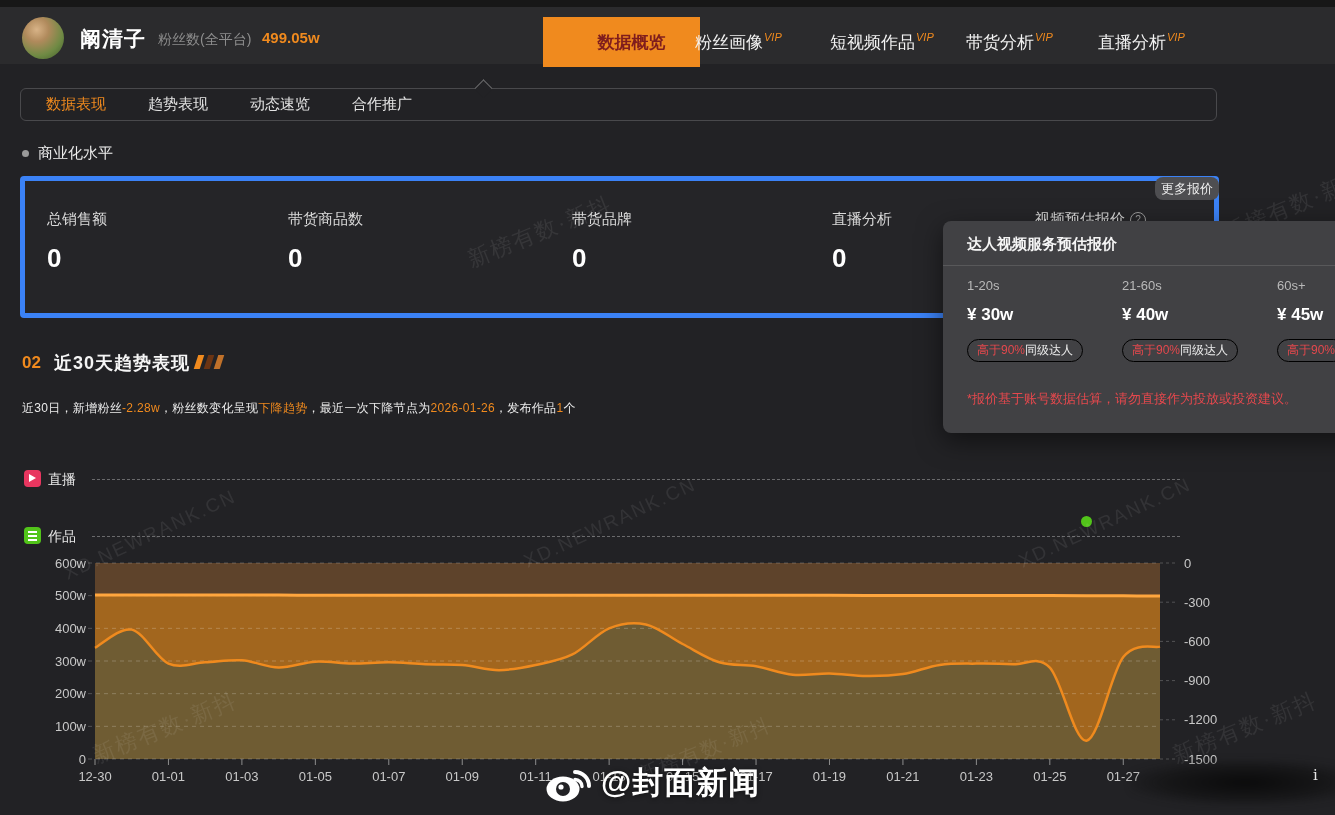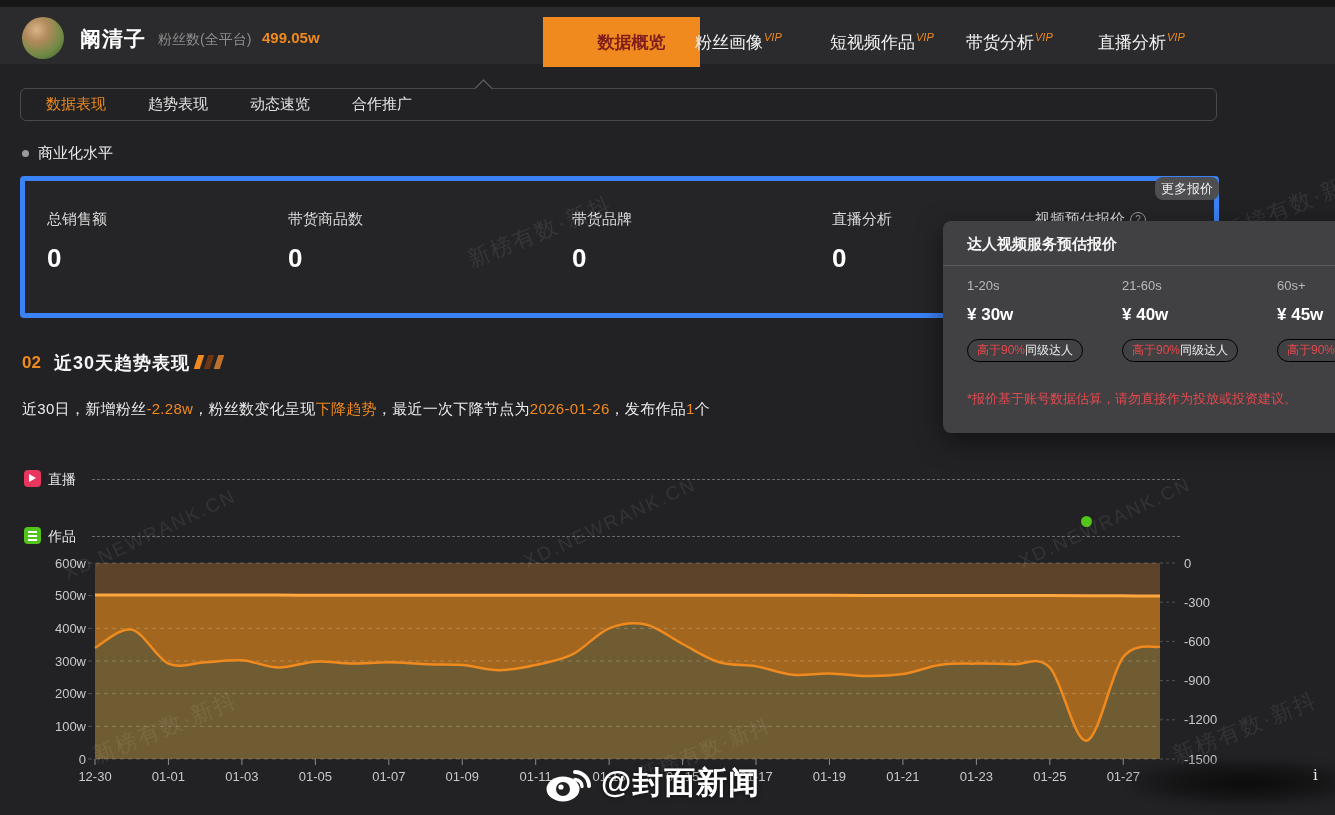--- a/index.html
+++ b/index.html
@@ -50,21 +50,21 @@
   .tt-badge{display:inline-block;margin-top:14px;border:1px solid #000000;border-radius:12px;
             padding:2px 9px;font-size:12px;white-space:nowrap;}
   .tt-badge .pct{color:#e5484d;}
   .tt-badge .rest{color:#ececec;}
   #tt-note{left:24px;top:169px;font-size:13px;color:#e5484d;white-space:nowrap;}
   
   #sec2-num{left:22px;top:353px;font-size:17px;font-weight:bold;color:#f08a1e;}
   #sec2-title{left:54px;top:351px;font-size:18px;font-weight:bold;color:#f5f5f5;letter-spacing:1px;}
   #sec2-bars{left:196px;top:355px;display:flex;gap:4px;}
   #sec2-bars i{display:block;width:6px;height:14px;transform:skewX(-18deg);}
-  #desc{left:22px;top:400px;font-size:15px;color:#ececec;letter-spacing:.3px;}
+  #desc{left:22px;top:400px;font-size:12px;color:#ececec;letter-spacing:.3px;}
   #desc .hl{color:#f08a1e;}
   
   .tl-icon{width:17px;height:17px;border-radius:4px;position:absolute;left:24px;}
   .tl-label{position:absolute;left:48px;font-size:14px;color:#e8e8e8;}
   .tl-line{position:absolute;left:92px;width:1088px;border-top:1px dashed rgba(255,255,255,.33);}
   .play-tri{position:absolute;left:5px;top:4px;width:0;height:0;border-left:7px solid #fff;
             border-top:4.5px solid transparent;border-bottom:4.5px solid transparent;}
   .doc-lines{position:absolute;left:4px;top:4px;width:9px;height:2px;background:#fff;
              box-shadow:0 4px 0 #fff,0 8px 0 #fff;}
   #green-dot{left:1081px;top:516px;width:11px;height:11px;border-radius:50%;background:#52c41a;z-index:4;}

